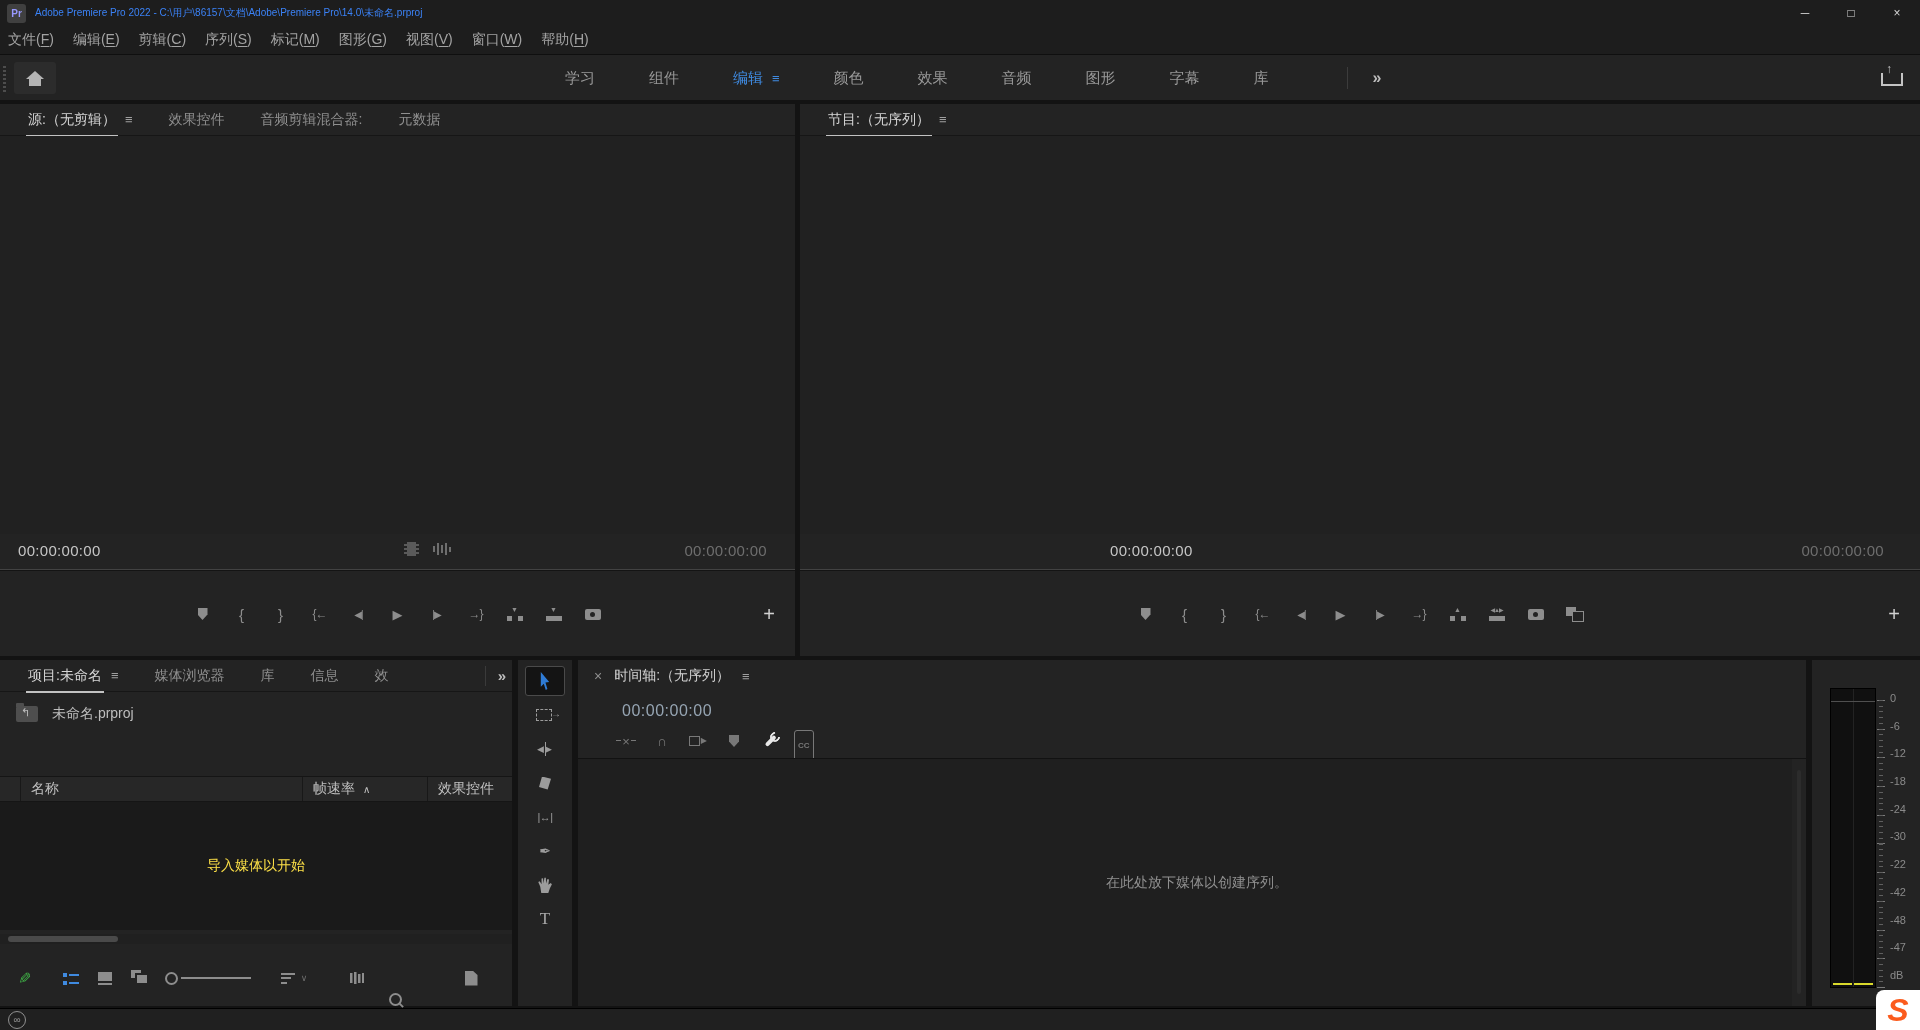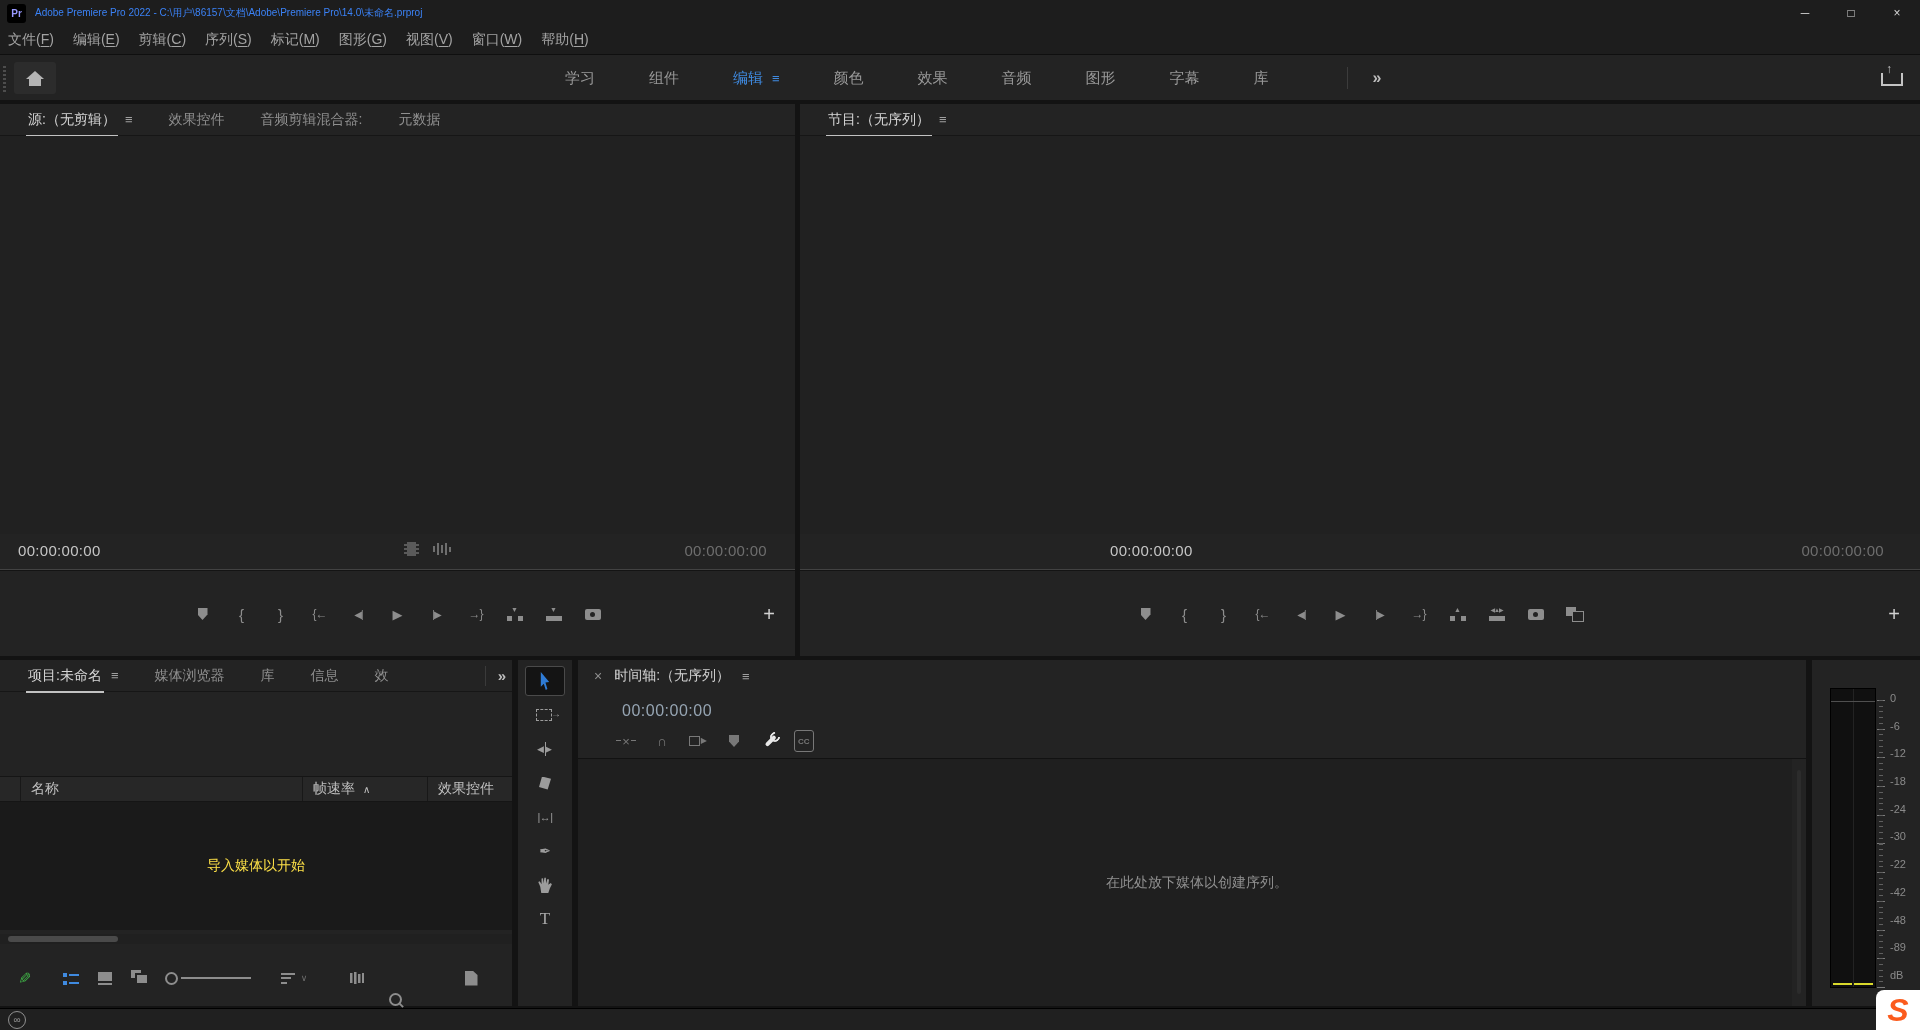--- a/index.html
+++ b/index.html
@@ -2,21 +2,21 @@
 <html><head>
 <meta charset="utf-8">
 <style>
   * { margin:0; padding:0; box-sizing:border-box; }
   html,body { background:#000; }
   body { font-family:"Liberation Sans","DejaVu Sans",sans-serif; }
   .app { position:relative; width:1920px; height:1030px; background:#131313; overflow:hidden; color:#c8c8c8; }
 
   
   .titlebar { position:absolute; left:0; top:0; width:1920px; height:26px; background:#1d1d1d; display:flex; align-items:center; }
-  .pr-badge { width:19px; height:19px; margin:0 9px 0 7px; background:#000000; color:#9999ff; border-radius:3px; font-size:10px; font-weight:bold; display:flex; align-items:center; justify-content:center; }
+  .pr-badge { width:19px; height:19px; margin:0 9px 0 7px; background:#404040; color:#9999ff; border-radius:3px; font-size:10px; font-weight:bold; display:flex; align-items:center; justify-content:center; }
   .win-title { font-size:10px; color:#3b82f6; white-space:nowrap; }
   .win-controls { position:absolute; right:0; top:0; height:26px; display:flex; }
   .win-btn { width:46px; height:26px; display:flex; align-items:center; justify-content:center; color:#d6d6d6; font-size:12px; cursor:pointer; }
 
   
   .menubar { position:absolute; left:0; top:26px; width:1920px; height:28px; background:#1d1d1d; display:flex; align-items:center; padding-left:8px; gap:19px; }
   .menu-item { font-size:14px; color:#a3a3a3; cursor:pointer; white-space:nowrap; }
   .menu-item .ul { text-decoration:underline; text-underline-offset:2px; }
 
   
@@ -180,21 +180,21 @@
   .tlico { position:relative; width:24px; height:22px; display:flex; align-items:center; justify-content:center; color:#787878; font-size:12px; cursor:pointer; }
   .ic-insert-overwrite-toggle { font-size:13px; }
   .ic-insert-overwrite-toggle::before { content:""; position:absolute; left:2px; top:10px; width:5px; height:1px; background:currentColor; }
   .ic-insert-overwrite-toggle::after { content:""; position:absolute; right:2px; top:10px; width:5px; height:1px; background:currentColor; }
   .ic-snap { font-size:14px; font-weight:bold; }
   .ic-linked-selection::before { content:""; position:absolute; left:3px; top:6px; width:9px; height:8px; border:1px solid currentColor; }
   .ic-linked-selection::after { content:"▶"; position:absolute; right:3px; top:6px; font-size:8px; }
   .ic-display-settings { color:#e8e8e8; }
   .ic-display-settings::before { content:""; width:13px; height:3.5px; background:currentColor; border-radius:2px; transform:rotate(-45deg); }
   .ic-display-settings::after { content:""; position:absolute; right:2px; top:2px; width:6px; height:6px; border:2.5px solid currentColor; border-radius:50%; border-top-color:transparent; transform:rotate(45deg); }
-  .ic-captions { font-size:8px; font-weight:bold; border:1px solid currentColor; border-radius:3px; padding:1px 3px; width:auto; height:auto; }
+  .ic-captions { font-size:8px; font-weight:bold; border:1px solid currentColor; border-radius:3px; padding:10px 3px; width:auto; height:auto; }
   .tl-sep { position:absolute; left:0; right:0; top:98px; height:1px; background:#121212; }
   .tl-drop { position:absolute; left:0; right:14px; top:99px; bottom:0; background:#1f1f1f; display:flex; align-items:center; justify-content:center; }
   .drop-hint { font-size:14px; color:#909090;margin-left:24px; }
   .tl-vscroll { position:absolute; right:5px; top:110px; bottom:12px; width:4px; background:#2c2c2c; border-radius:2px; cursor:pointer; }
 
   
   .meter-well { position:absolute; left:18px; top:28px; width:46px; height:300px; background:#101010; border:1px solid #000; cursor:pointer; }
   .meter-well::before { content:""; position:absolute; left:50%; top:0; bottom:0; width:1px; background:#232323; }
   .meter-well::after { content:""; position:absolute; left:0; right:0; top:12px; height:1px; background:#4f4f4f; }
   .meter-yellow-l { position:absolute; left:2px; bottom:2px; width:19px; height:2px; background:#d9d92c; }
@@ -407,20 +407,24 @@
         <span class="ptab">
           <span class="ptab-label">信息</span>
         </span>
 
         <span class="ptab">
           <span class="ptab-label">效</span>
         </span>
 
       <span class="ptab-overflow">»</span>
     </div>
+    <div class="proj-root-row">
+      <span class="ic-folder-up"></span>
+      <span class="proj-root-label">未命名.prproj</span>
+    </div>
     <div class="proj-header proj-cols">
       <span class="pcol pcol-lead"></span>
 
         <span class="pcol">
           <span class="pcol-label">名称</span>
           <span class="pcol-sort"></span>
         </span>
 
         <span class="pcol">
           <span class="pcol-label">帧速率</span>
@@ -498,21 +502,21 @@
     <div class="meter-labels">
       <span class="db-label">0</span>
         <span class="db-label">-6</span>
         <span class="db-label">-12</span>
         <span class="db-label">-18</span>
         <span class="db-label">-24</span>
         <span class="db-label">-30</span>
         <span class="db-label">-22</span>
         <span class="db-label">-42</span>
         <span class="db-label">-48</span>
-        <span class="db-label">-89</span>
+        <span class="db-label">-47</span>
         <span class="db-label">dB</span>
     </div>
   </section>
 
   <footer class="statusbar">
     <span class="cc-logo">∞</span>
   </footer>
 
   <div class="ime-badge">
     <span class="ime-s">S</span>

